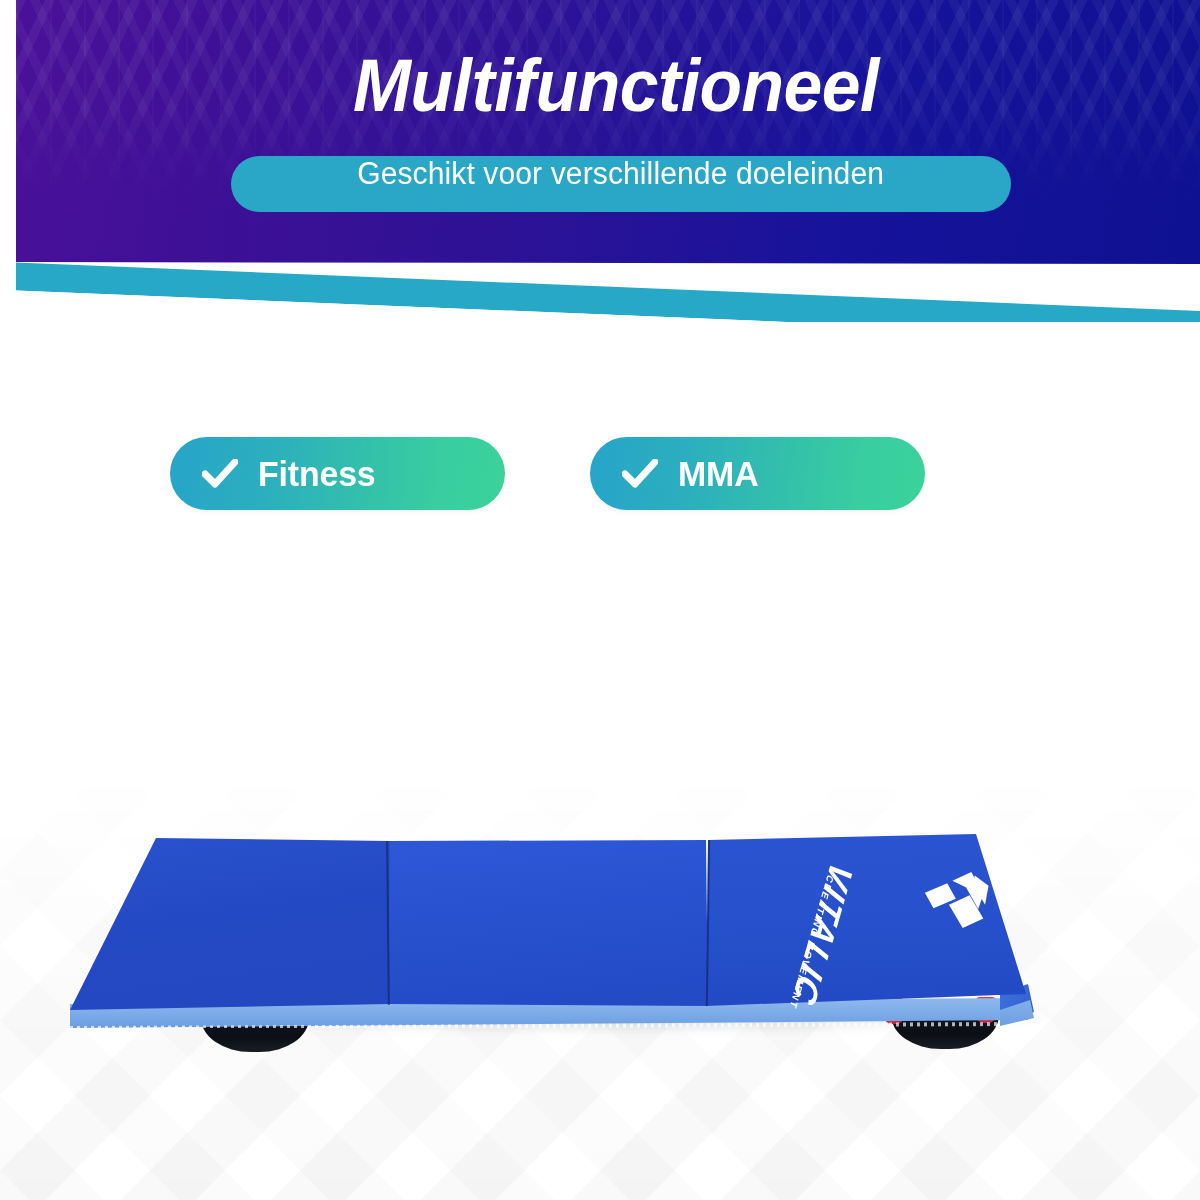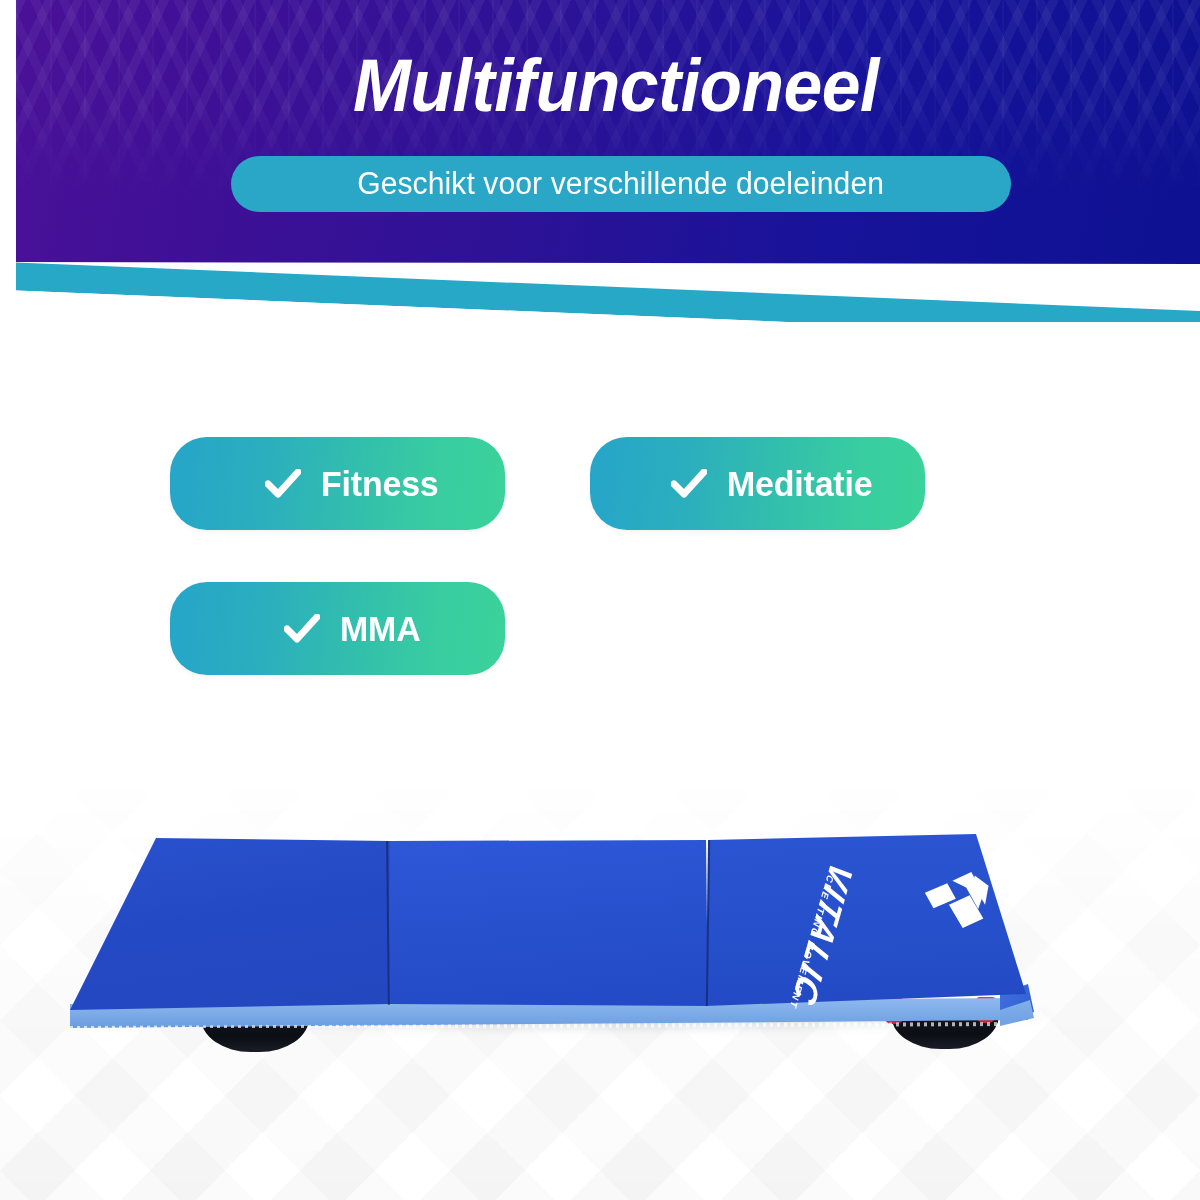--- a/index.html
+++ b/index.html
@@ -65,46 +65,45 @@
     letter-spacing:-0.5px;
     transform:scaleX(0.94); transform-origin:center;
     white-space:nowrap;
   }
 
   .subtitle-pill{
     position:absolute; left:215px; top:156px;
     width:780px; height:56px;
     background:#2AA7C7;
     border-radius:28px;
-    display:flex; align-items:center; justify-content:center;
+    display:flex; align-items:flex-start; justify-content:center;
   }
   .subtitle-pill span{
     color:#ffffff; font-size:31px; font-weight:400;
     letter-spacing:0.1px; white-space:nowrap;
     transform:scaleX(0.97);
   }
 
   
   .features{
     position:absolute; left:170px; top:437px;
     width:760px;
     display:grid;
     grid-template-columns:335px 335px;
     grid-column-gap:85px;
     grid-row-gap:52px;
   }
   .feat-pill{
     position:relative;
-    height:93px;
+    height:73px;
     border-radius:37px;
     background:linear-gradient(95deg, #26A5C9 0%, #2BAEBE 28%, #33C0AB 58%, #39CDA0 80%, #3BD29B 100%);
     display:flex; align-items:center;
     padding-left:32px;
     box-shadow:0 2px 5px rgba(0,0,0,0.05);
-    justify-content:center;
   }
   .feat-check{
     width:36px; height:30px; flex:0 0 auto;
     margin-right:20px;
     display:block;
   }
   .feat-label{
     color:#ffffff;
     font-size:35px;
     font-weight:700;
@@ -244,26 +243,20 @@
 
   <div class="features">
 
     <div class="feat-pill">
       <svg class="feat-check" viewBox="0 0 36 30">
         <path d="M3 15 L13 25 L33 3" fill="none" stroke="#ffffff" stroke-width="7" stroke-linecap="round" stroke-linejoin="round"></path>
       </svg>
       <span class="feat-label">Fitness</span>
     </div>
 
-    <div class="feat-pill">
-      <svg class="feat-check" viewBox="0 0 36 30">
-        <path d="M3 15 L13 25 L33 3" fill="none" stroke="#ffffff" stroke-width="7" stroke-linecap="round" stroke-linejoin="round"></path>
-      </svg>
-      <span class="feat-label">Meditatie</span>
-    </div>
 
 
     <div class="feat-pill">
       <svg class="feat-check" viewBox="0 0 36 30">
         <path d="M3 15 L13 25 L33 3" fill="none" stroke="#ffffff" stroke-width="7" stroke-linecap="round" stroke-linejoin="round"></path>
       </svg>
       <span class="feat-label">MMA</span>
     </div>
 
   </div>

